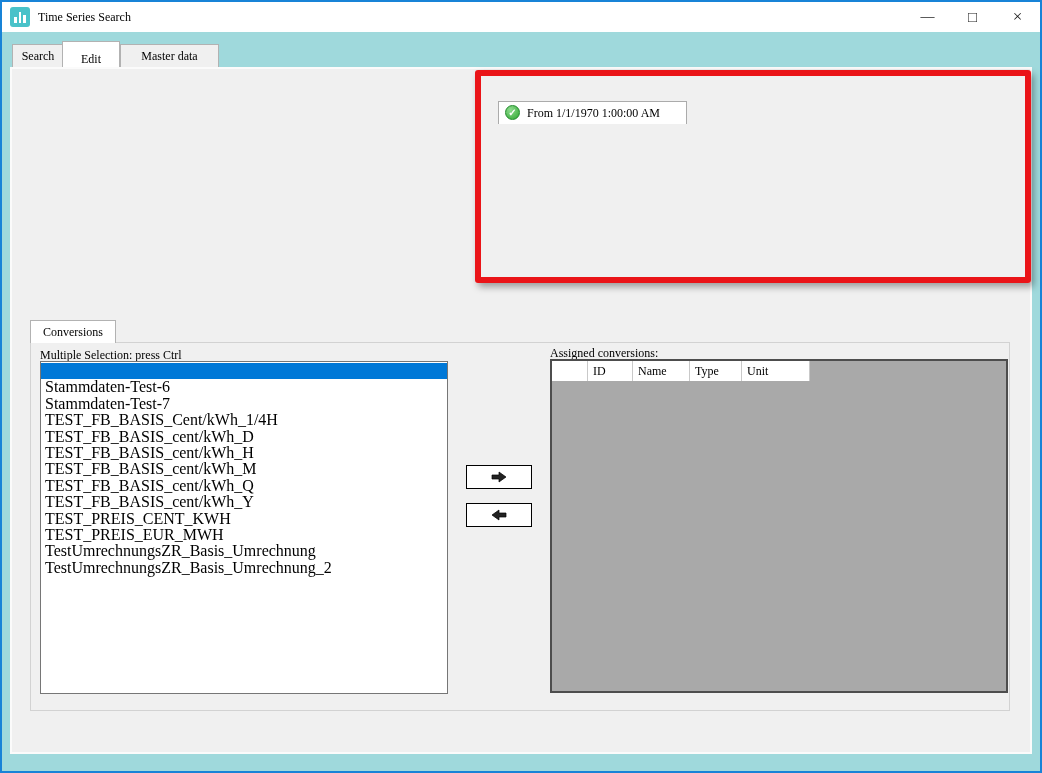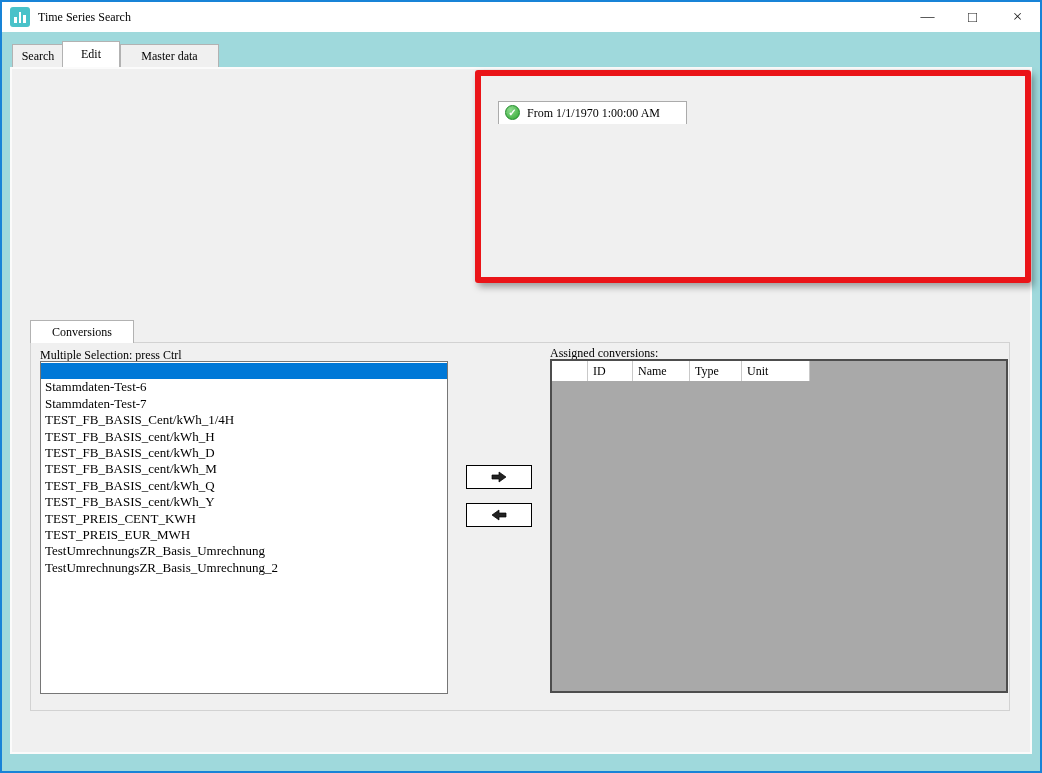--- a/index.html
+++ b/index.html
@@ -14,21 +14,21 @@
     display:flex;align-items:flex-end;justify-content:center;gap:2px;padding:4px 4px 4px 4px;}
   .app-icon i{display:block;background:#fff;width:3px;}
   .win-title{position:absolute;left:36px;top:0;height:30px;line-height:30px;font-size:12px;}
   .win-btn{position:absolute;top:0;width:45px;height:30px;display:flex;align-items:center;justify-content:center;
     font-size:14px;color:#1a1a1a;cursor:default;}
   .win-btn.close{font-size:17px;}
 
   
   .mtab{position:absolute;background:#f0f0f0;border:1px solid #b2b2b2;border-bottom:none;
     display:flex;align-items:center;justify-content:center;font-size:12px;}
-  .mtab.active{background:#fff;z-index:3;}
+  .mtab.active{background:#fff;z-index:3;align-items:flex-end;}
 
   
   .tabpage{position:absolute;left:8px;top:65px;width:1022px;height:687px;background:#f0f0f0;
     border:2px solid #fbfbfb;z-index:1;}
 
   .heading{position:absolute;font-weight:bold;font-size:12px;}
   .lbl{position:absolute;font-size:12px;white-space:nowrap;}
   .tb{position:absolute;background:#fff;border:1px solid #7a7a7a;font-size:12px;line-height:20px;padding:0 5px;white-space:nowrap;overflow:hidden;}
   .tb.disabled{background:#e9e9e9;border-color:#ababab;}
   .sel{position:absolute;font-size:12px;line-height:20px;padding:0 22px 0 6px;white-space:nowrap;overflow:hidden;}
@@ -40,21 +40,21 @@
   .circle-chevron{position:absolute;width:17px;height:17px;border:1px solid #8f8f8f;border-radius:50%;
     display:flex;align-items:center;justify-content:center;}
 
   
   .itab{position:absolute;background:#f0f0f0;border:1px solid #b2b2b2;border-bottom:none;
     display:flex;align-items:center;justify-content:center;font-size:12px;}
   .itab.active{background:#fff;z-index:3;}
   .inner-panel{position:absolute;left:28px;top:340px;width:980px;height:369px;background:#f0f0f0;border:1px solid #d2d2d2;z-index:2;}
 
   .listbox{position:absolute;left:38px;top:359px;width:408px;height:333px;background:#fff;border:1px solid #767676;padding-top:1px;overflow:hidden;}
-  .lb-item{height:16.4px;line-height:16.4px;padding-left:4px;font-size:13px;white-space:nowrap;}
+  .lb-item{height:16.4px;line-height:16.4px;padding-left:4px;font-size:16px;white-space:nowrap;}
   .lb-item.selected{background:#0078d7;color:#fff;}
 
   .xfer-btn{position:absolute;width:66px;height:24px;background:#fff;border:1px solid #000;
     display:flex;align-items:center;justify-content:center;}
 
   .grid{position:absolute;left:548px;top:357px;width:458px;height:334px;background:#a9a9a9;border:2px solid #4d4d4d;}
   .grid-header{display:flex;height:20px;}
   .th-cell{background:#fff;border-right:1px solid #c9c9c9;font-size:12px;line-height:20px;padding-left:5px;white-space:nowrap;overflow:hidden;}
   .th-cell:nth-child(1){width:36px;}
   .th-cell:nth-child(2){width:45px;}
@@ -166,37 +166,37 @@
   </div>
 
   <div class="heading" style="left:18px;top:261px">Advanced</div>
   <div class="circle-chevron" style="left:88px;top:258px">
     <svg width="9" height="6" viewBox="0 0 9 6">
           <polyline points="1,1 4.5,5 8,1" fill="none" stroke="#777" stroke-width="1.4"></polyline>
         </svg>
   </div>
   <div class="heading" style="left:18px;top:291px">Categories</div>
 
-  <div class="itab active" style="left:28px;top:318px;width:104px;height:23px">
+  <div class="itab active" style="left:28px;top:318px;width:86px;height:23px">
         <span>Conversions</span>
       </div>
   <div class="itab" style="left:110px;top:321px;width:66px;height:20px">
         <span>Attributes</span>
       </div>
   <div class="inner-panel"></div>
 
   <div class="lbl" style="left:38px;top:346px;z-index:3">Multiple Selection: press Ctrl</div>
 
   <div class="listbox" style="z-index:3">
         <div class="lb-item selected"></div>
         <div class="lb-item">Stammdaten-Test-6</div>
         <div class="lb-item">Stammdaten-Test-7</div>
         <div class="lb-item">TEST_FB_BASIS_Cent/kWh_1/4H</div>
+        <div class="lb-item">TEST_FB_BASIS_cent/kWh_D</div>
         <div class="lb-item">TEST_FB_BASIS_cent/kWh_H</div>
-        <div class="lb-item">TEST_FB_BASIS_cent/kWh_D</div>
         <div class="lb-item">TEST_FB_BASIS_cent/kWh_M</div>
         <div class="lb-item">TEST_FB_BASIS_cent/kWh_Q</div>
         <div class="lb-item">TEST_FB_BASIS_cent/kWh_Y</div>
         <div class="lb-item">TEST_PREIS_CENT_KWH</div>
         <div class="lb-item">TEST_PREIS_EUR_MWH</div>
         <div class="lb-item">TestUmrechnungsZR_Basis_Umrechnung</div>
         <div class="lb-item">TestUmrechnungsZR_Basis_Umrechnung_2</div>
       </div>
 
   <div class="xfer-btn" style="left:464px;top:463px;z-index:3">

